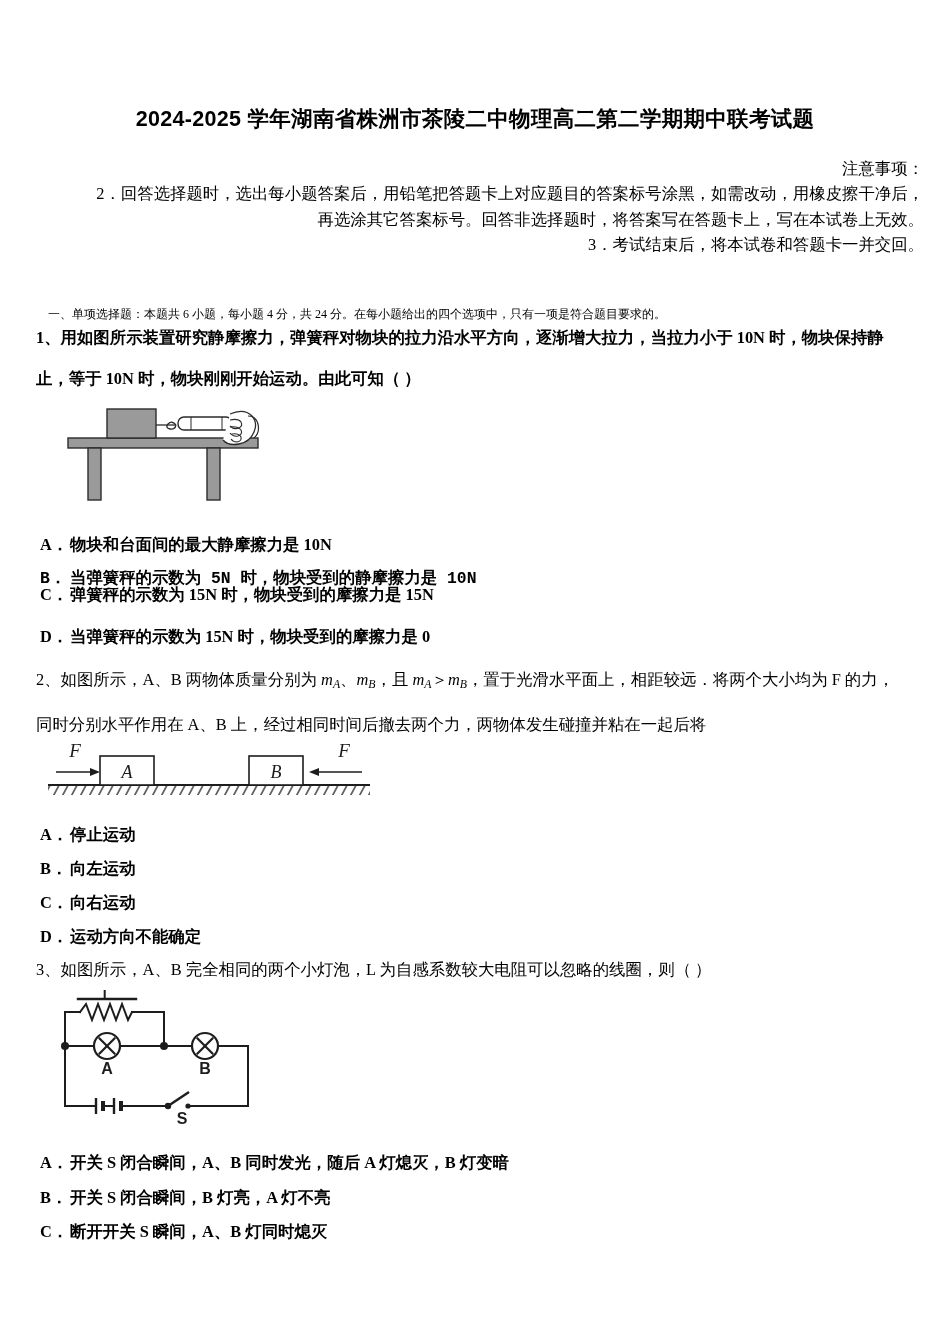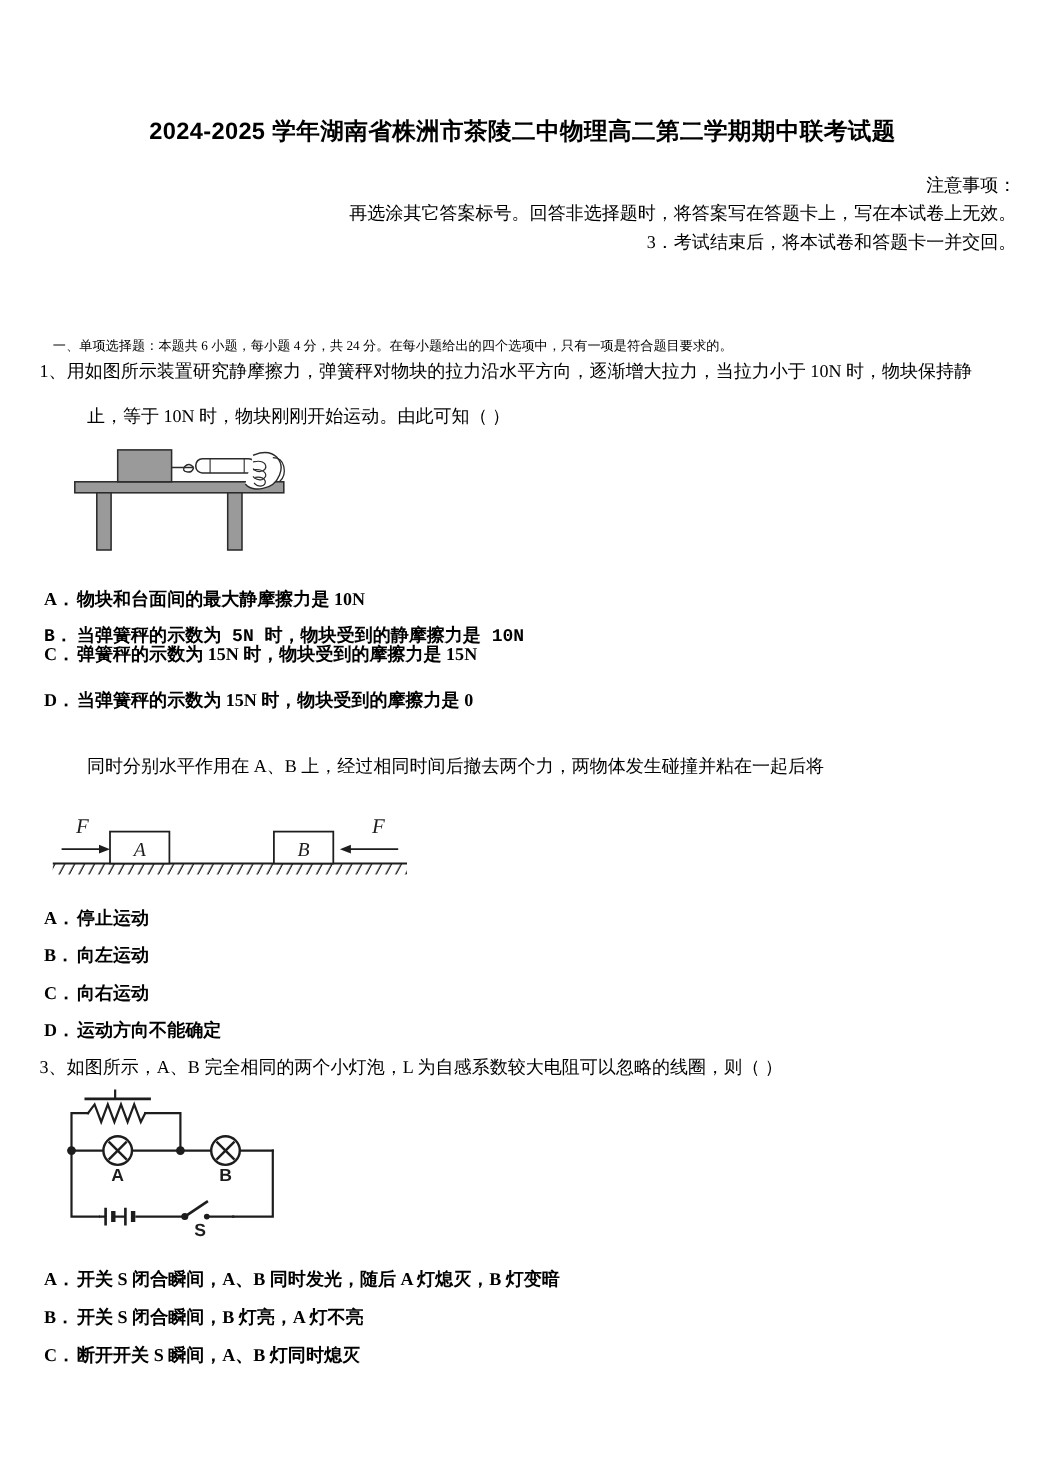--- a/index.html
+++ b/index.html
@@ -54,21 +54,21 @@
     white-space: nowrap;
   }
 
   .qtext {
     position: absolute;
     left: 36px;
     font-size: 16.4px;
     line-height: 24px;
   }
   .qtext .ln { white-space: nowrap; }
-  .ln2 { margin-top: 17px; margin-left: 43px; }
+  .ln2 { margin-top: 17px; }
 
   .opt {
     position: absolute;
     left: 40px;
     font-size: 16.4px;
     white-space: nowrap;
   }
   .opt .lbl {
     font-weight: bold;
     display: inline-block;
@@ -92,27 +92,28 @@
 </style>
 </head>
 <body>
 
 <div class="page">
 
   <div class="title">2024-2025 学年湖南省株洲市茶陵二中物理高二第二学期期中联考试题</div>
 
   <div class="notice">
     <div>注意事项：</div>
+    <div>2．回答选择题时，选出每小题答案后，用铅笔把答题卡上对应题目的答案标号涂黑，如需改动，用橡皮擦干净后，</div>
     <div>再选涂其它答案标号。回答非选择题时，将答案写在答题卡上，写在本试卷上无效。</div>
     <div>3．考试结束后，将本试卷和答题卡一并交回。</div>
   </div>
 
   <div class="section-head">一、单项选择题：本题共 6 小题，每小题 4 分，共 24 分。在每小题给出的四个选项中，只有一项是符合题目要求的。</div>
 
-  <div class="qtext" style="top:326px;width:892px;">
+  <div class="qtext" style="top:326px;width:892px;font-weight:bold;">
     <div class="ln">1、用如图所示装置研究静摩擦力，弹簧秤对物块的拉力沿水平方向，逐渐增大拉力，当拉力小于 10N 时，物块保持静</div>
     <div class="ln ln2">止，等于 10N 时，物块刚刚开始运动。由此可知（      ）</div>
   </div>
 
   <div class="fig1">
     <svg width="215" height="110" viewBox="0 0 215 110">
 
       <rect x="8" y="40" width="190" height="10" fill="#9a9a9a" stroke="#2b2b2b" stroke-width="1.4"></rect>
 
       <rect x="28" y="50" width="13" height="52" fill="#9a9a9a" stroke="#2b2b2b" stroke-width="1.4"></rect>
@@ -144,20 +145,21 @@
     <span class="lbl">B．</span><span class="txt">当弹簧秤的示数为 5N 时，物块受到的静摩擦力是 10N</span>
   </div>
   <div class="opt" style="top:584px;">
     <span class="lbl">C．</span><span class="txt">弹簧秤的示数为 15N 时，物块受到的摩擦力是 15N</span>
   </div>
   <div class="opt" style="top:626px;">
     <span class="lbl">D．</span><span class="txt">当弹簧秤的示数为 15N 时，物块受到的摩擦力是 0</span>
   </div>
 
   <div class="qtext" style="top:668px;width:892px;">
+    <div class="ln"><span>2、如图所示，</span><span>A、B 两物体质量分别为 </span><span class="it">m<sub>A</sub></span><span>、</span><span class="it">m<sub>B</sub></span><span>，且 </span><span class="it">m<sub>A</sub></span><span>＞</span><span class="it">m<sub>B</sub></span><span>，置于光滑水平面上，相距较远．将两个大小均为 F 的力，</span></div>
     <div class="ln ln2">同时分别水平作用在 A、B 上，经过相同时间后撤去两个力，两物体发生碰撞并粘在一起后将</div>
   </div>
 
   <div class="fig2">
     <svg width="330" height="62" viewBox="0 0 330 62">
       <defs>
         <pattern id="hatch" width="9" height="10" patternUnits="userSpaceOnUse" patternTransform="skewX(-28)">
           <line x1="2" y1="0" x2="2" y2="10" stroke="#1d1d1d" stroke-width="1.4"></line>
         </pattern>
       </defs>

